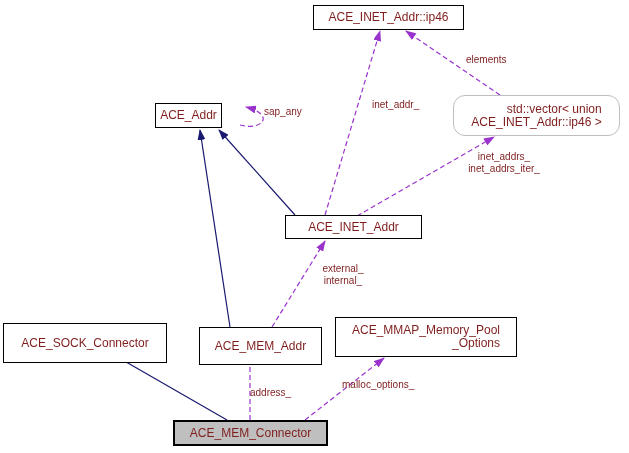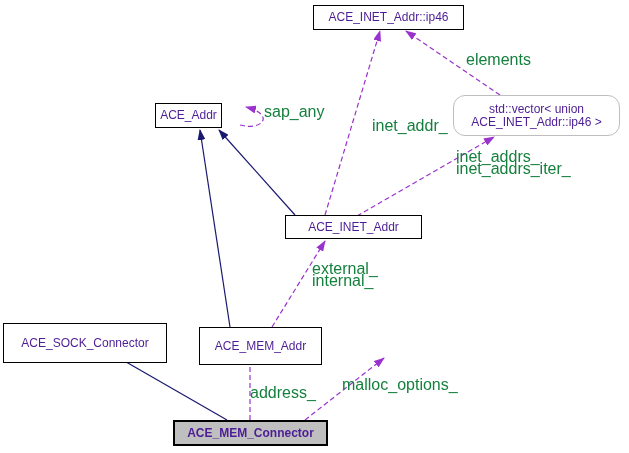--- a/index.html
+++ b/index.html
@@ -12,36 +12,36 @@
   }
   .edges{position:absolute;left:0;top:0;}
   .e-inh{stroke:var(--inh);stroke-width:1.2;fill:none;}
   .e-use{stroke:var(--use);stroke-width:1.2;fill:none;stroke-dasharray:5 3;}
   .mkf-inh{fill:var(--inh);stroke:none;}
   .mkf-use{fill:var(--use);stroke:none;}
   .node{
     position:absolute;
     box-sizing:border-box;
     display:flex;align-items:center;justify-content:center;
-    text-align:center;
+    text-align:right;
     background:var(--nfill);
     border:1px solid var(--nborder);
-    color:#4c1d95;
+    color:#7f1d1d;
     font-size:12px;line-height:13px;
     white-space:pre-line;
   }
   .node-external{border-color:var(--ext);border-radius:12px;}
-  .node-selected{background:var(--sel);border-width:2px;font-weight:bold;}
+  .node-selected{background:var(--sel);border-width:2px;}
   .elabel{
     position:absolute;
-    color:#15803d;
-    font-size:16px;line-height:12px;
+    color:#7f1d1d;
+    font-size:10px;line-height:12px;
     white-space:pre-line;
   }
-  .elabel-center{text-align:left;}
+  .elabel-center{text-align:center;}
 </style>
 </head>
 <body style="background: rgb(255, 255, 255);">
 
 <div class="canvas">
 
   <svg class="edges" width="629" height="453" viewBox="0 0 629 453" xmlns="http://www.w3.org/2000/svg">
     <defs>
       <marker id="mk-inh" markerUnits="userSpaceOnUse" markerWidth="11" markerHeight="8" refX="10" refY="4" orient="auto">
         <path d="M0,0 L11,4 L0,8 Z" class="mkf-inh"></path>
@@ -70,28 +70,30 @@
 
   <div class="node node-external" style="left:453px;top:95px;width:167px;height:41px">std::vector&lt; union
 ACE_INET_Addr::ip46 &gt;</div>
 
   <div class="node" style="left:285px;top:215px;width:137px;height:24px">ACE_INET_Addr</div>
 
   <div class="node" style="left:3px;top:323px;width:164px;height:40px">ACE_SOCK_Connector</div>
 
   <div class="node" style="left:199px;top:327px;width:123px;height:38px">ACE_MEM_Addr</div>
 
+  <div class="node" style="left:335px;top:317px;width:182px;height:40px">ACE_MMAP_Memory_Pool
+_Options</div>
 
   <div class="node node-selected" style="left:173px;top:420px;width:155px;height:26px">ACE_MEM_Connector</div>
 
   <div class="elabel" style="left:466px;top:54px">elements</div>
 
   <div class="elabel" style="left:264px;top:106px">sap_any</div>
 
-  <div class="elabel" style="left:372px;top:120px">inet_addr_</div>
+  <div class="elabel" style="left:372px;top:99px">inet_addr_</div>
 
   <div class="elabel elabel-center" style="left:456px;top:151px;width:96px">inet_addrs_
 inet_addrs_iter_</div>
 
   <div class="elabel elabel-center" style="left:312px;top:263px;width:62px">external_
 internal_</div>
 
   <div class="elabel" style="left:250px;top:387px">address_</div>
 
   <div class="elabel" style="left:342px;top:379px">malloc_options_</div>

